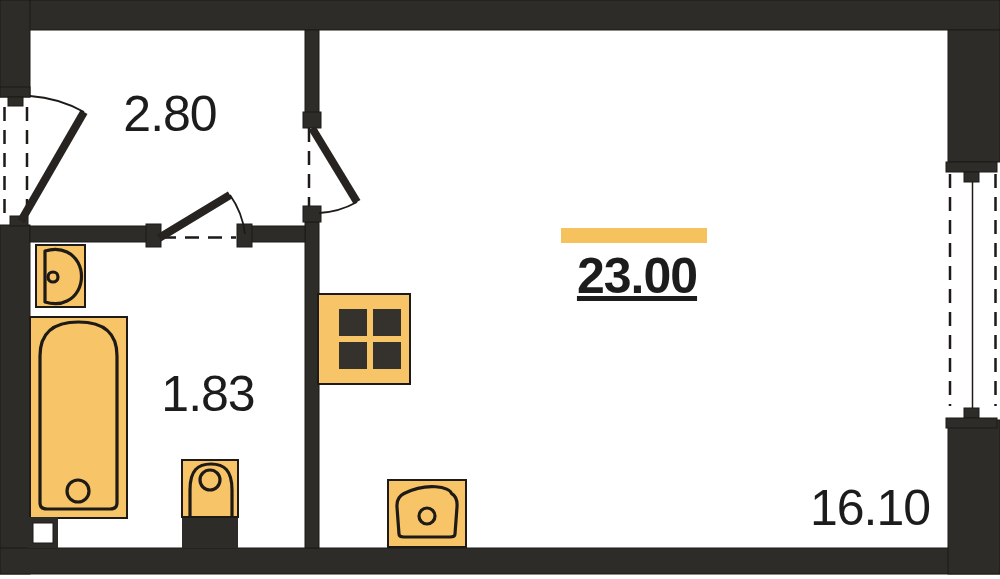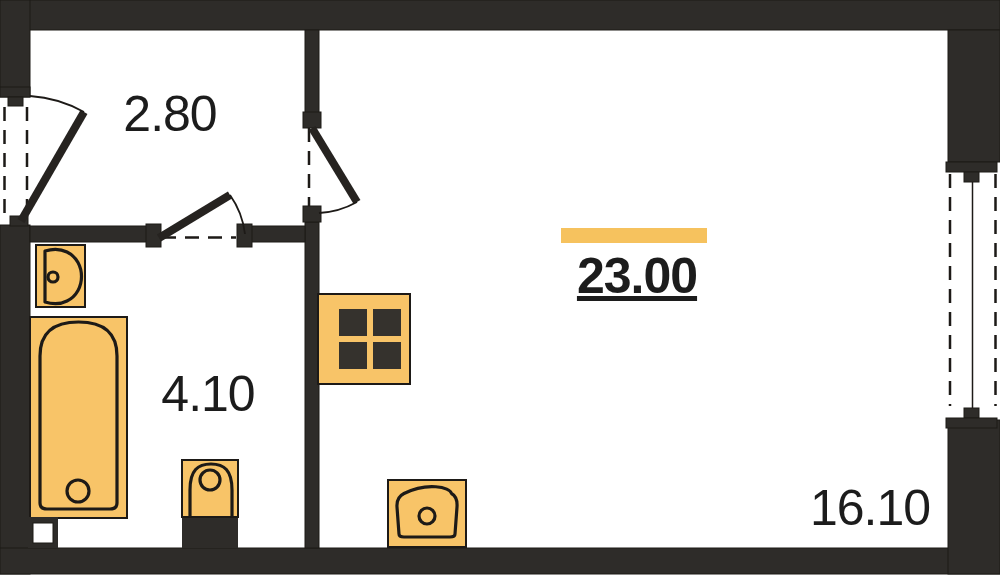--- a/index.html
+++ b/index.html
@@ -117,16 +117,16 @@
     <g>
       <rect class="fix" x="388" y="480" width="78" height="67"></rect>
       <path class="fixline" d="M 399 534 L 397 507 C 396.5 500 399 496 404 493.5 C 427 482 450 487 451.5 493.5 C 456 496 457.5 500 457 507 L 455 534 Q 455 537 450 537 L 404 537 Q 399 537 399 534 Z"></path>
       <circle class="fixline" cx="427" cy="516" r="8" stroke-width="2.5"></circle>
     </g>
 
     <rect class="bar" x="561" y="228" width="146" height="15"></rect>
   </svg>
 
   <div class="area-label" style="left:170px;top:114px;">2.80</div>
-  <div class="area-label" style="left:208px;top:394px;">4.10</div>
+  <div class="area-label" style="left:208px;top:394px;">1.83</div>
   <div class="area-label bold" style="left:637px;top:276px;text-decoration:underline;">23.00</div>
   <div class="area-label" style="left:870px;top:508px;">16.10</div>
 </div>
 
 </body></html>

